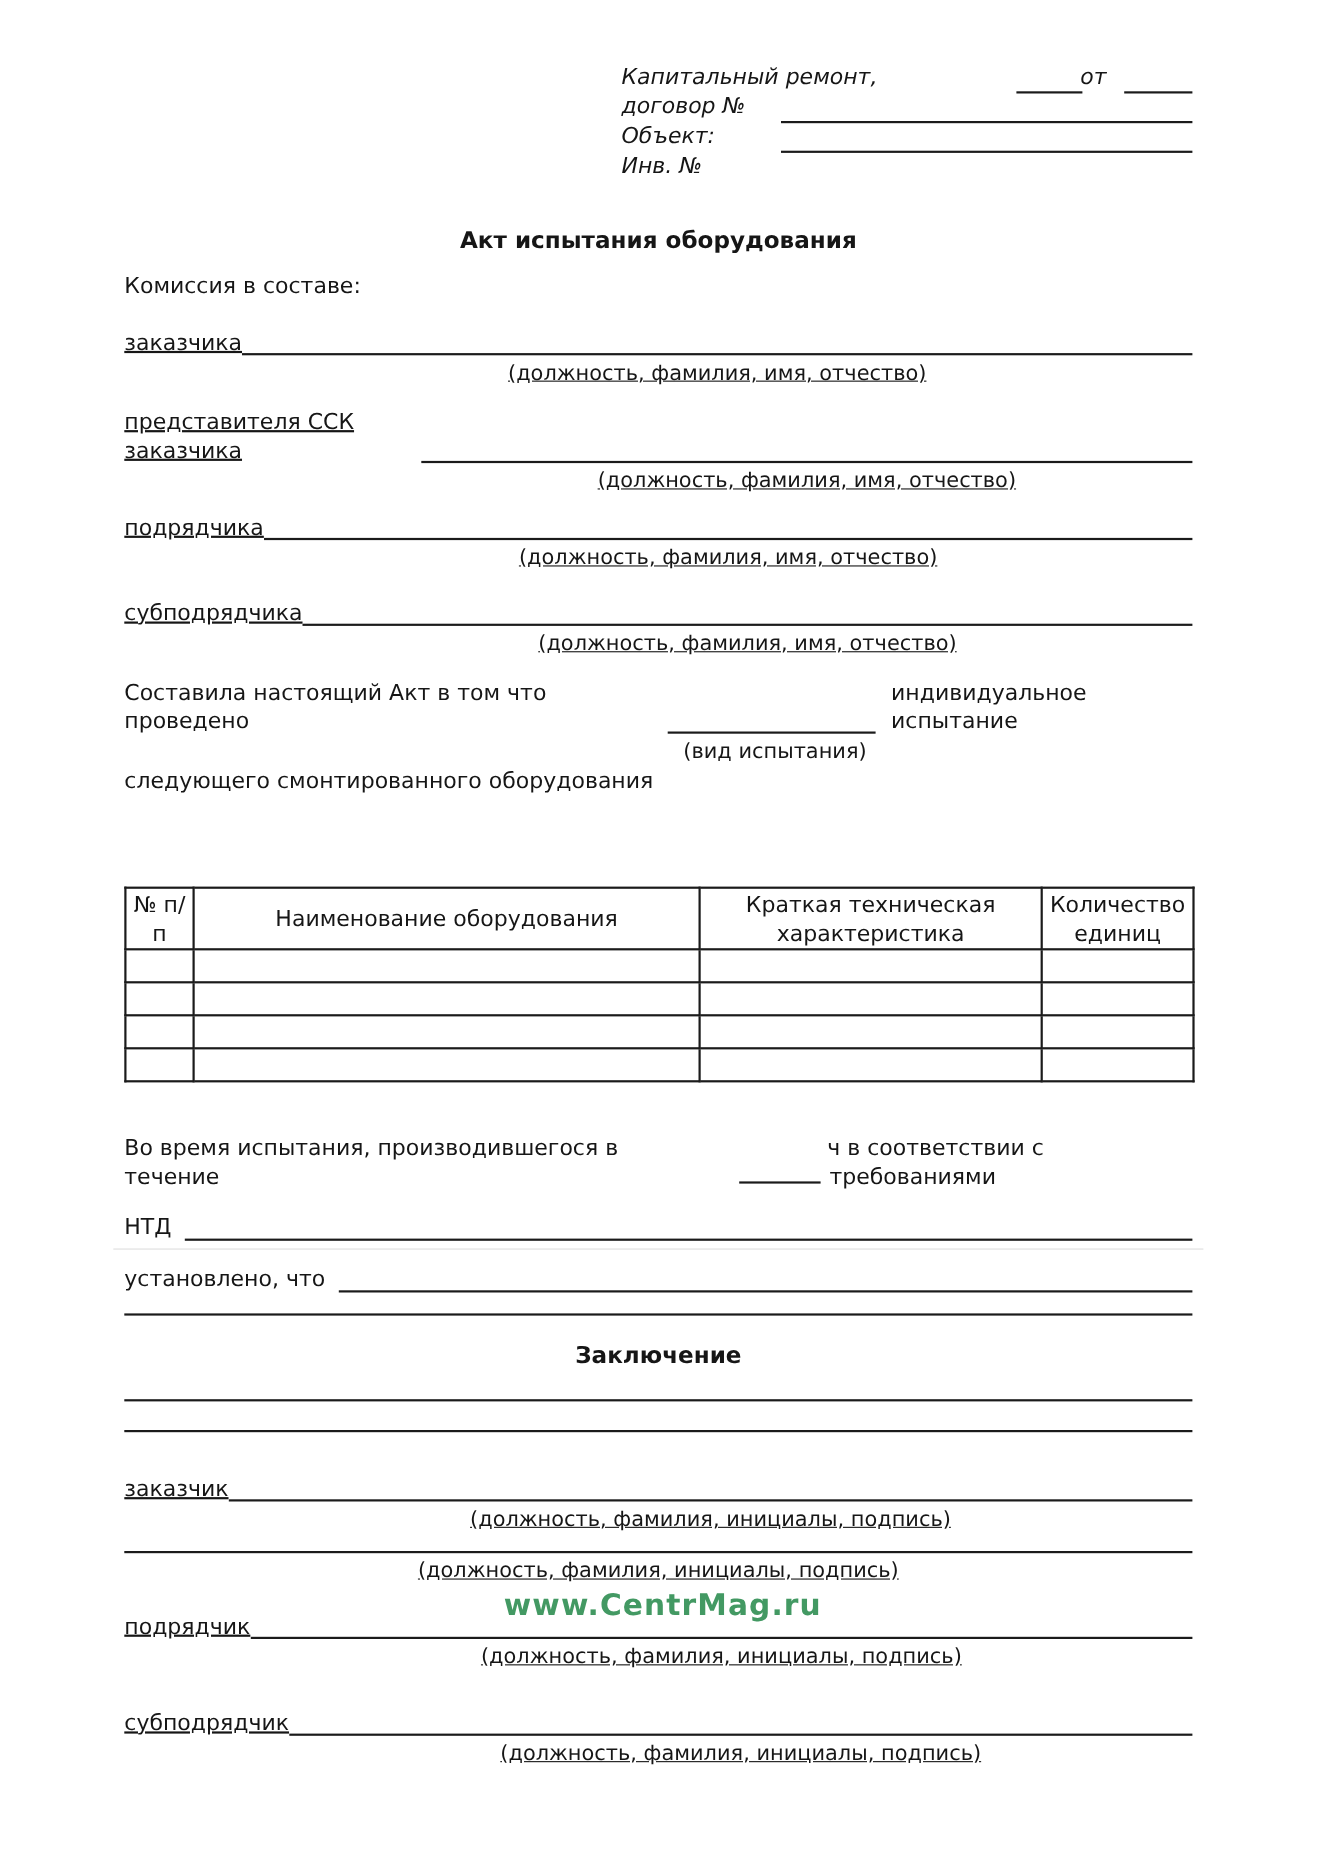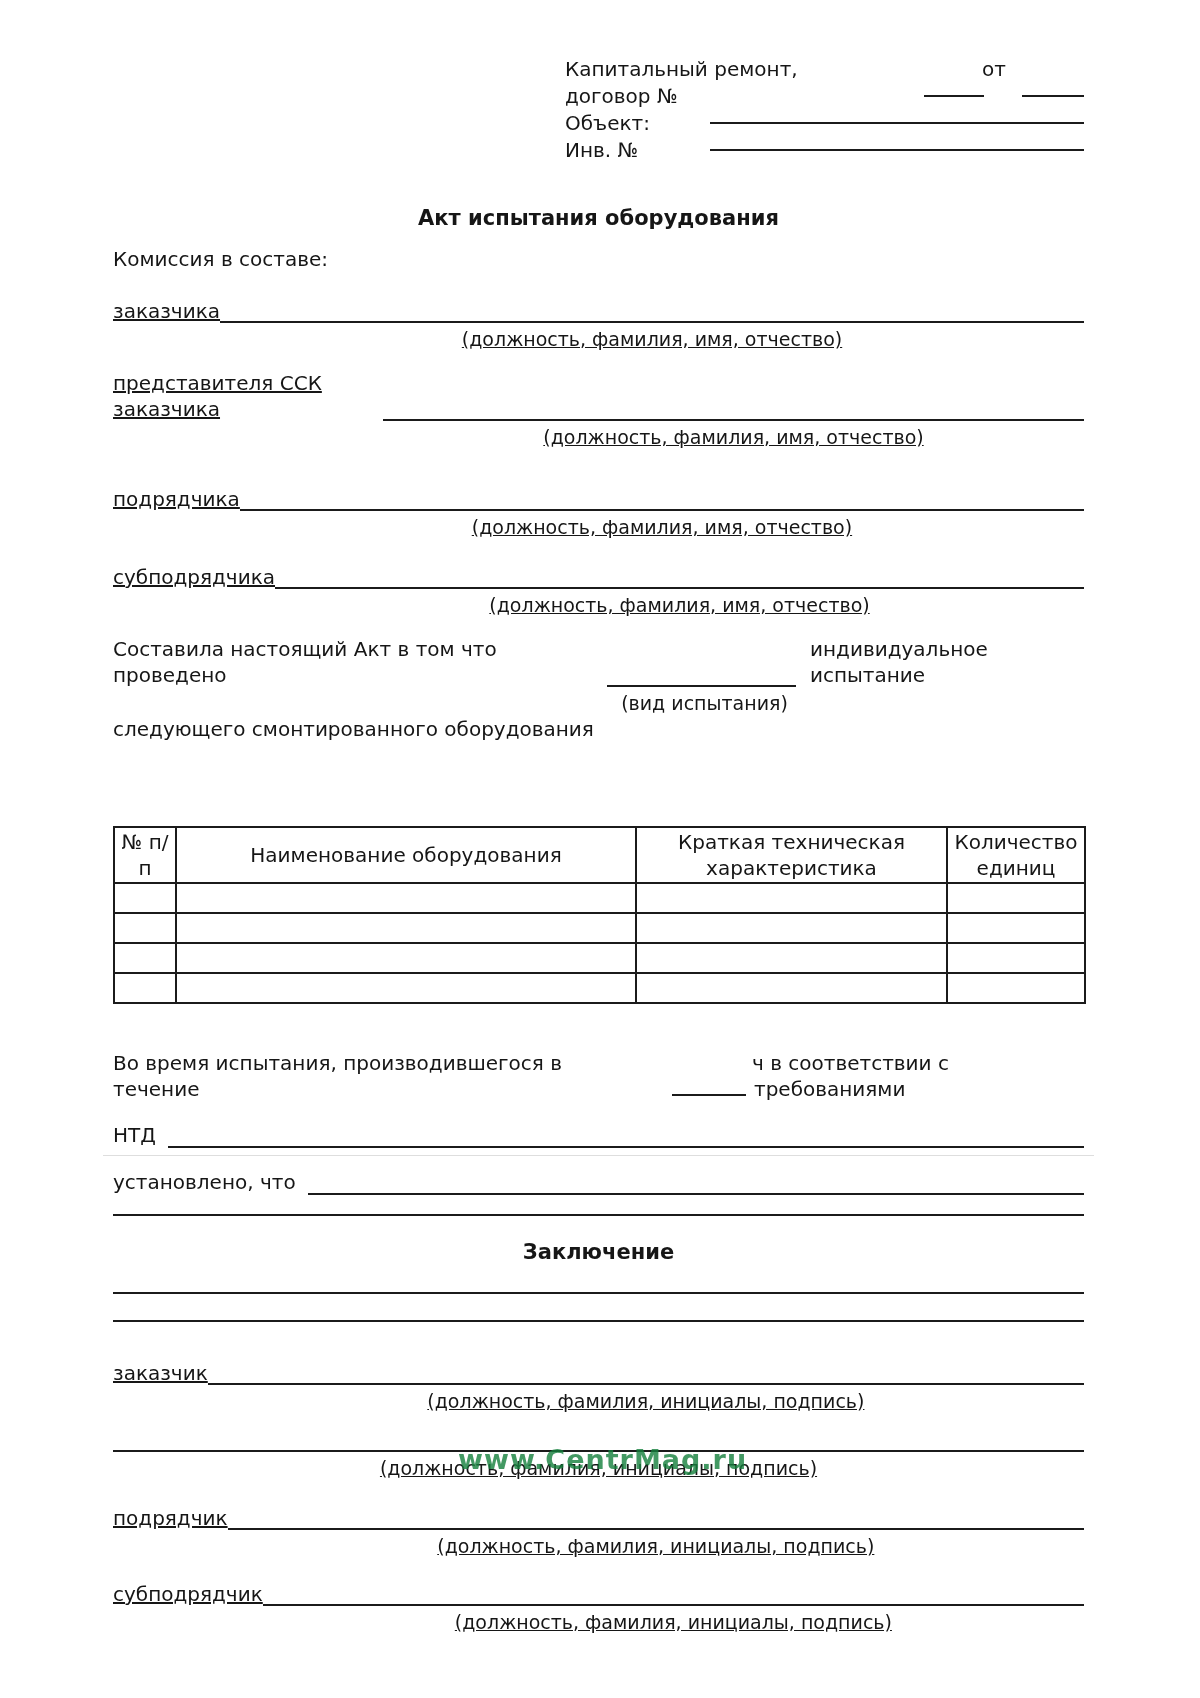--- a/index.html
+++ b/index.html
@@ -11,42 +11,42 @@
   .page {
     position:relative; box-sizing:border-box;
     width:1200px; height:1698px;
     padding:56px 116px 0 113px;
     background:#fff; overflow:hidden;
   }
   .blank { border-bottom:2px solid #1b1b1b; height:0; }
 
   
   .hdr { margin-left:452px; }
-  .hdr-row { display:flex; align-items:center; line-height:27px; }
+  .hdr-row { display:flex; align-items:flex-start; line-height:27px;font-style:italic; }
   .sp { flex:1; }
   .w78 { width:78px; }
   .w38 { width:38px; }
   .u1 { width:60px; margin-bottom:1px; }
   .u2 { width:62px; margin-bottom:1px; }
   .hdr-lbl-fixed { width:145px; }
   .hdr-row .grow { flex:1; margin-bottom:1px; }
 
   .title { margin:40px 0 0; text-align:center; font-weight:bold; font-size:21px; line-height:28px; }
   .para { line-height:26px; margin:0; }
   .intro { margin-top:14px; }
 
   
   .field { display:grid; grid-template-columns:auto 1fr; column-gap:0;text-decoration:underline; }
   .flabel { grid-column:1; line-height:26px; }
   .flabel .lline { display:block; }
   .flabel.wide { min-width:270px; }
   .fblank { grid-column:2; align-self:end; margin-bottom:1px; }
   .fcaption { grid-column:2; text-align:center; font-size:19px; line-height:26px; padding-top:2px; }
-  .mt26{margin-top:26px}.mt18{margin-top:18px}.mt30{margin-top:36px}.mt24{margin-top:24px}
-  .mt38{margin-top:38px}.mt40{margin-top:24px}.mt22{margin-top:22px}.mt10{margin-top:10px}
+  .mt26{margin-top:26px}.mt18{margin-top:18px}.mt30{margin-top:16px}.mt24{margin-top:24px}
+  .mt38{margin-top:38px}.mt40{margin-top:24px}.mt22{margin-top:34px}.mt10{margin-top:10px}
 
   
   .statement { margin-top:18px; display:grid; grid-template-columns:1fr 195px 282px; line-height:26px; }
   .st-l1 { grid-row:1; grid-column:1; }
   .st-r1 { grid-row:1; grid-column:3; padding-left:8px; }
   .st-l2 { grid-row:2; grid-column:1; }
   .st-blank { grid-row:2; grid-column:2; align-self:end; margin:0 6px 1px 0; }
   .st-r2 { grid-row:2; grid-column:3; padding-left:8px; }
   .st-cap { grid-row:3; grid-column:2; text-align:center; font-size:19px; padding-top:2px; white-space:nowrap; }
 

